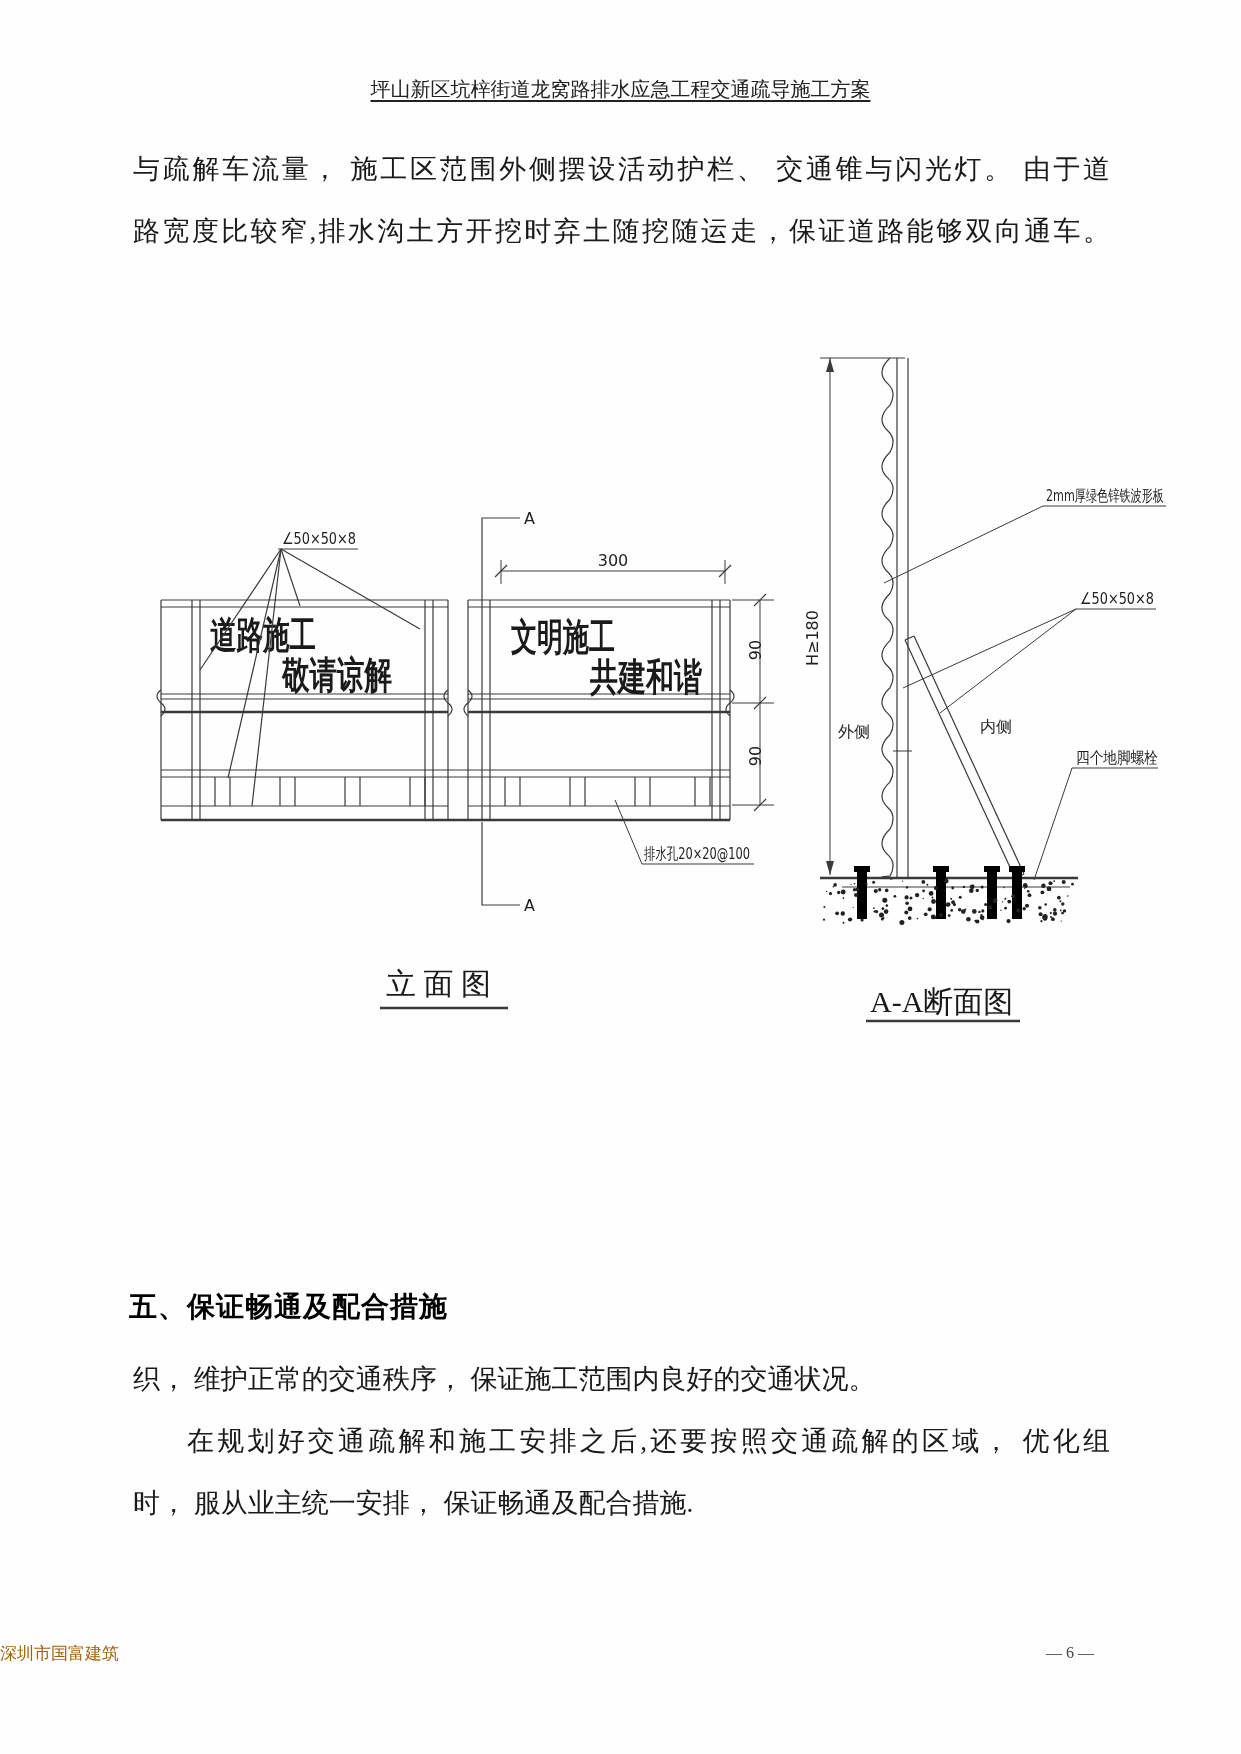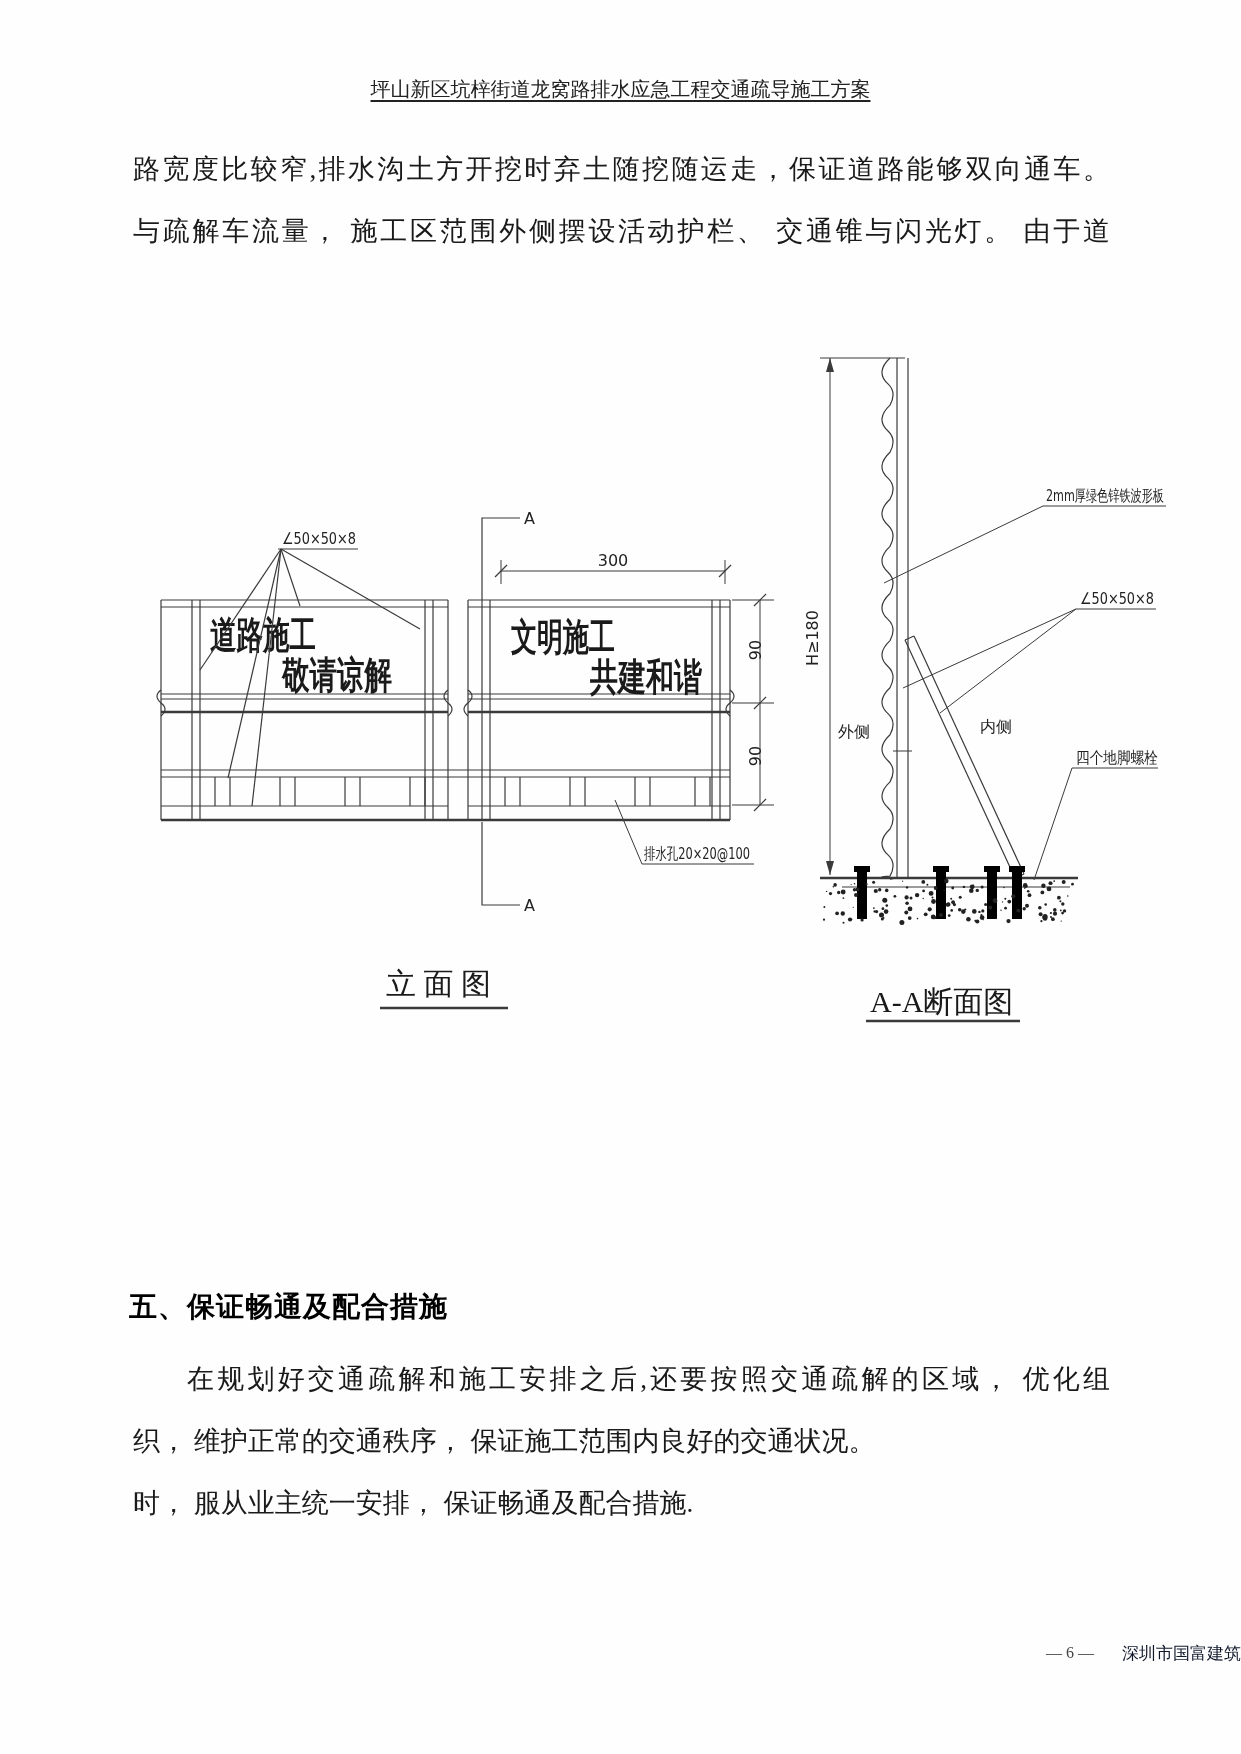--- a/index.html
+++ b/index.html
@@ -7,21 +7,21 @@
         font-family:"Liberation Serif","DejaVu Serif",serif;color:#1a1a1a;}
   .doc-header{position:absolute;top:76px;left:0;width:100%;text-align:center;font-size:20px;color:#222;}
   .doc-header span{text-decoration:underline;text-underline-offset:4px;margin-top:28px;}
   .intro{position:absolute;top:138px;left:133px;width:977px;font-size:27px;}
   .tline{height:62px;line-height:62px;white-space:nowrap;}
   .j{text-align:justify;text-align-last:justify;white-space:normal;}
   .sec-heading{position:absolute;top:1288px;left:129px;font-family:"Liberation Sans","DejaVu Sans",sans-serif;
         font-weight:bold;font-size:28px;color:#000;letter-spacing:1px;}
   .body2{position:absolute;top:1348px;left:133px;width:977px;font-size:27px;}
   .ind{text-indent:54px;}
-  .footer-company{position:absolute;top:1642px;left:0;width:100%;text-align:right;font-size:17px;color:#0f172a;}
+  .footer-company{position:absolute;top:1642px;left:0;width:100%;text-align:left;font-size:17px;color:#a16207;}
   .footer-page{position:absolute;top:1644px;left:1015px;width:110px;font-size:16px;color:#444;text-align:center;}
   svg.drawing{position:absolute;top:340px;left:130px;}
   svg.drawing line,svg.drawing path,svg.drawing polyline{stroke:#3a3a3a;stroke-width:1.2;fill:none;}
   svg.drawing .thick{stroke-width:2.4;}
   svg.drawing .thin{stroke-width:1;}
   svg.drawing text{fill:#222;stroke:none;font-family:"DejaVu Sans","Liberation Sans",sans-serif;}
   svg.drawing .sign{font-size:38px;font-weight:bold;fill:#1a1a1a;font-family:"Liberation Serif",serif;}
   svg.drawing .lbl{font-size:16px;}
   svg.drawing .cap{font-size:30px;fill:#1a1a1a;font-family:"Liberation Serif",serif;}
   svg.drawing .arrow{fill:#3a3a3a;stroke:none;}
@@ -31,22 +31,22 @@
 </head>
 <body>
 
 <div class="page">
 
   <div class="doc-header">
     <span>坪山新区坑梓街道龙窝路排水应急工程交通疏导施工方案</span>
   </div>
 
   <div class="intro">
+    <div class="tline j">与疏解车流量， 施工区范围外侧摆设活动护栏、 交通锥与闪光灯。 由于道</div>
     <div class="tline j">路宽度比较窄,排水沟土方开挖时弃土随挖随运走，保证道路能够双向通车。</div>
-    <div class="tline j">与疏解车流量， 施工区范围外侧摆设活动护栏、 交通锥与闪光灯。 由于道</div>
   </div>
 
   <svg class="drawing" width="1045" height="690" viewBox="0 0 1045 690">
 
     <g>
 
       <line x1="31" y1="260" x2="318" y2="260"></line>
         <line x1="31" y1="267" x2="318" y2="267"></line>
       <line x1="338" y1="260" x2="600" y2="260"></line>
         <line x1="338" y1="267" x2="600" y2="267"></line>
@@ -356,21 +356,21 @@
         </g>
 
       <text class="cap" x="740" y="672" font-size="27">A-A断面图</text>
       <line class="thick" x1="736" y1="681" x2="890" y2="681"></line>
     </g>
   </svg>
 
   <div class="sec-heading">五、保证畅通及配合措施</div>
 
   <div class="body2">
+    <div class="tline">织， 维护正常的交通秩序， 保证施工范围内良好的交通状况。</div>
     <div class="tline j ind">在规划好交通疏解和施工安排之后,还要按照交通疏解的区域， 优化组</div>
-    <div class="tline">织， 维护正常的交通秩序， 保证施工范围内良好的交通状况。</div>
     <div class="tline">时， 服从业主统一安排， 保证畅通及配合措施.</div>
   </div>
 
   <div class="footer-company">深圳市国富建筑</div>
   <div class="footer-page">— 6 —</div>
 
 </div>
 
 </body></html>

